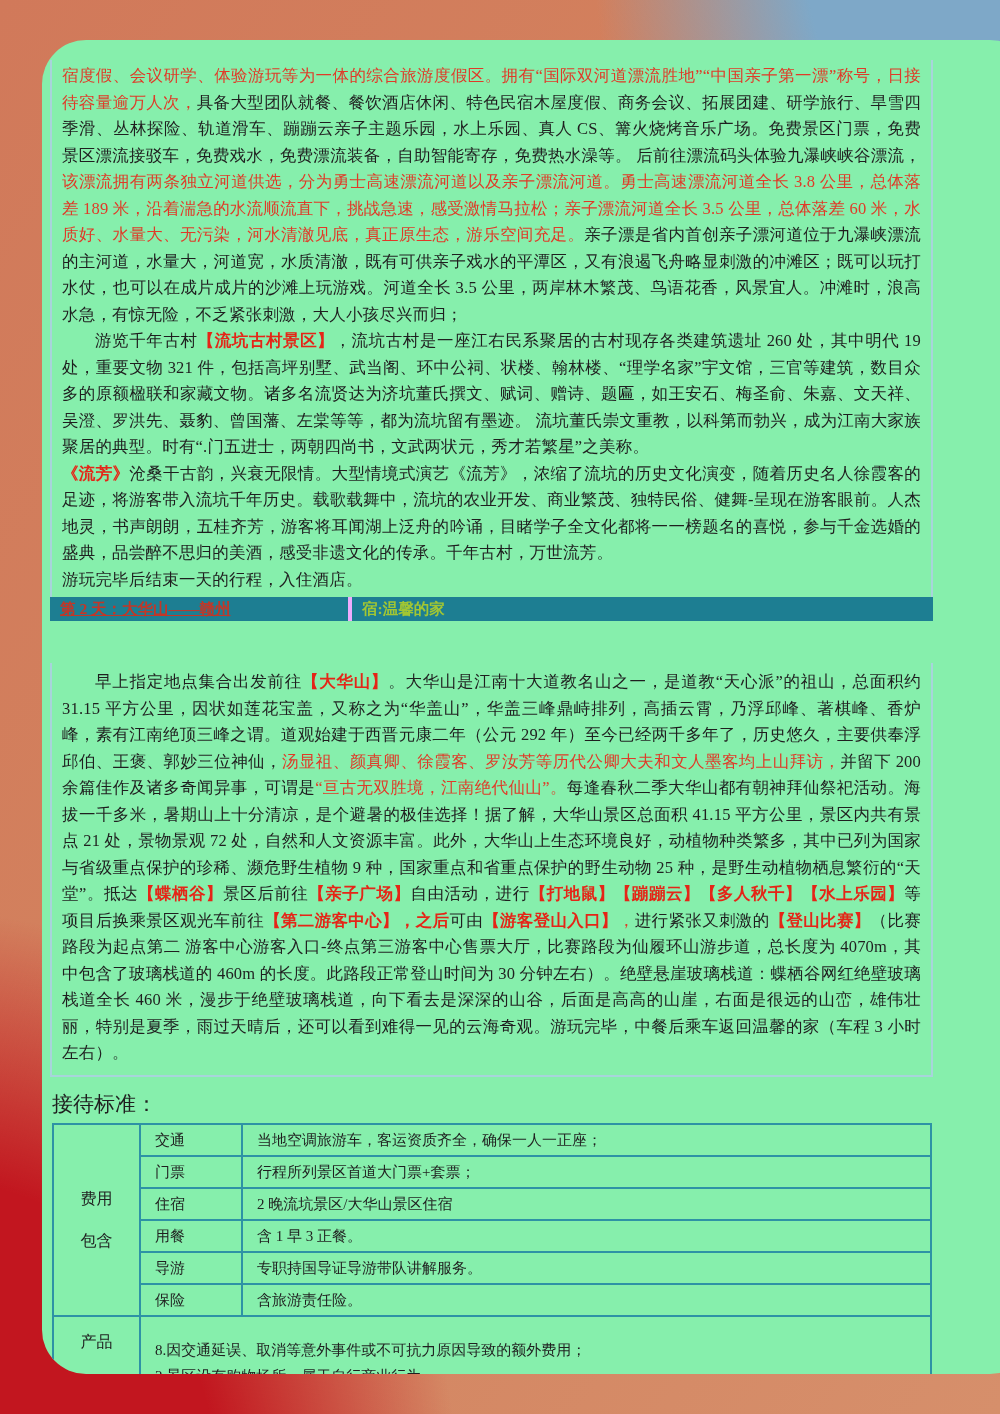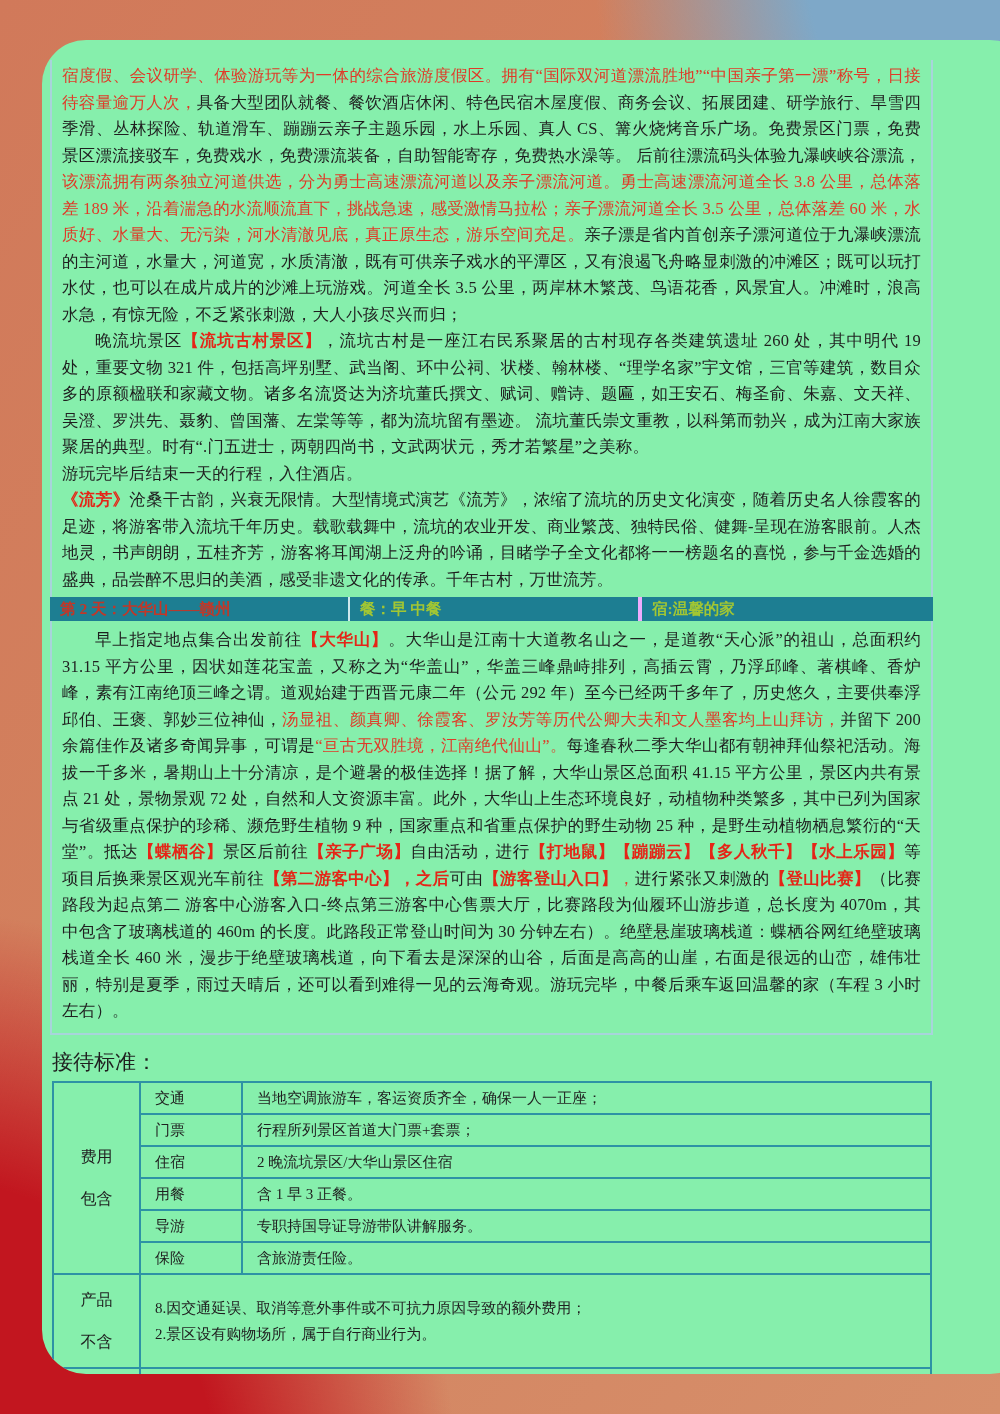--- a/index.html
+++ b/index.html
@@ -14,39 +14,39 @@
   .card{
     position:absolute;left:42px;top:40px;width:992px;height:1334px;
     background:#86efac;border-radius:44px;overflow:hidden;
     box-sizing:border-box;padding:20px 0 0 8px;
   }
   .frame{
     width:883px;box-sizing:border-box;
     border-left:2px solid #a8d4db;border-right:2px solid #a8d4db;
   }
   .sec1{padding:3px 10px 4px 10px;}
-  .sec2{padding:6px 10px 8px 10px;border-bottom:2px solid #a8d4db;}
+  .sec2{padding:6px 10px 8px 10px;border-bottom:2px solid #a8d4db;margin-top:42px;}
   .para{
     margin:0;font-size:16.5px;line-height:26.5px;text-align:justify;
     color:#1f1f1f;letter-spacing:0.2px;
   }
   .indent{text-indent:2em;}
   .run-black{color:#1f1f1f;}
   .run-red{color:#e03a28;}
   .run-redbold{color:#e52517;font-weight:bold;}
   .daybar{
     display:flex;width:883px;height:24px;background:#1d7e92;
     box-sizing:border-box;align-items:stretch;
     font-size:15.5px;font-weight:bold;
   }
   .daybar .cell{box-sizing:border-box;padding-left:10px;line-height:24px;overflow:hidden;white-space:nowrap;}
   .daybar .c1{width:298px;}
   .daybar .c2{width:290px;border-left:2px solid #cfe8ec;}
   .daybar .c3{flex:1;border-left:4px solid #f0abfc;}
-  .daytxt{color:#c23728;}
+  .daytxt{color:#c23728;text-decoration:underline;}
   .greentxt{color:#a2c633;}
   .standards-label{
     margin:16px 0 8px 2px;font-size:21px;color:#1f1f1f;height:22px;line-height:22px;
   }
   table.standards{
     border-collapse:collapse;margin-left:2px;width:880px;
     font-size:15px;color:#1f1f1f;table-layout:fixed;
   }
   table.standards td{border:2px solid #2e92a5;box-sizing:border-box;}
   td.lbl{
@@ -59,31 +59,28 @@
   .mline{line-height:26px;text-align:justify;}
 </style>
 </head>
 <body>
 
 <div class="page">
   <div class="card">
 
     <div class="frame sec1">
         <p class="para"><span class="run-red">宿度假、会议研学、体验游玩等为一体的综合旅游度假区。拥有“国际双河道漂流胜地”“中国亲子第一漂”称号，日接待容量逾万人次，</span><span class="run-black">具备大型团队就餐、餐饮酒店休闲、特色民宿木屋度假、商务会议、拓展团建、研学旅行、旱雪四季滑、丛林探险、轨道滑车、蹦蹦云亲子主题乐园，水上乐园、真人 CS、篝火烧烤音乐广场。免费景区门票，免费景区漂流接驳车，免费戏水，免费漂流装备，自助智能寄存，免费热水澡等。 后前往漂流码头体验九瀑峡峡谷漂流，</span><span class="run-red">该漂流拥有两条独立河道供选，分为勇士高速漂流河道以及亲子漂流河道。勇士高速漂流河道全长 3.8 公里，总体落差 189 米，沿着湍急的水流顺流直下，挑战急速，感受激情马拉松；亲子漂流河道全长 3.5 公里，总体落差 60 米，水质好、水量大、无污染，河水清澈见底，真正原生态，游乐空间充足。</span><span class="run-black">亲子漂是省内首创亲子漂河道位于九瀑峡漂流的主河道，水量大，河道宽，水质清澈，既有可供亲子戏水的平潭区，又有浪遏飞舟略显刺激的冲滩区；既可以玩打水仗，也可以在成片成片的沙滩上玩游戏。河道全长 3.5 公里，两岸林木繁茂、鸟语花香，风景宜人。冲滩时，浪高水急，有惊无险，不乏紧张刺激，大人小孩尽兴而归；</span></p>
-        <p class="para indent"><span class="run-black">晚流坑景区</span><span class="run-redbold">【流坑古村景区】</span><span class="run-black">，流坑古村是一座江右民系聚居的古村现存各类建筑遗址 260 处，其中明代 19 处，重要文物 321 件，包括高坪别墅、武当阁、环中公祠、状楼、翰林楼、“理学名家”宇文馆，三官等建筑，数目众多的原额楹联和家藏文物。诸多名流贤达为济坑董氏撰文、赋词、赠诗、题匾，如王安石、梅圣俞、朱嘉、文天祥、吴澄、罗洪先、聂豹、曾国藩、左棠等等，都为流坑留有墨迹。 流坑董氏崇文重教，以科第而勃兴，成为江南大家族聚居的典型。时有“.门五进士，两朝四尚书，文武两状元，秀才若繁星”之美称。</span></p>
+        <p class="para indent"><span class="run-black">游览千年古村</span><span class="run-redbold">【流坑古村景区】</span><span class="run-black">，流坑古村是一座江右民系聚居的古村现存各类建筑遗址 260 处，其中明代 19 处，重要文物 321 件，包括高坪别墅、武当阁、环中公祠、状楼、翰林楼、“理学名家”宇文馆，三官等建筑，数目众多的原额楹联和家藏文物。诸多名流贤达为济坑董氏撰文、赋词、赠诗、题匾，如王安石、梅圣俞、朱嘉、文天祥、吴澄、罗洪先、聂豹、曾国藩、左棠等等，都为流坑留有墨迹。 流坑董氏崇文重教，以科第而勃兴，成为江南大家族聚居的典型。时有“.门五进士，两朝四尚书，文武两状元，秀才若繁星”之美称。</span></p>
+        <p class="para"><span class="run-redbold">《流芳》</span><span class="run-black">沧桑干古韵，兴衰无限情。大型情境式演艺《流芳》，浓缩了流坑的历史文化演变，随着历史名人徐霞客的足迹，将游客带入流坑千年历史。载歌载舞中，流坑的农业开发、商业繁茂、独特民俗、健舞-呈现在游客眼前。人杰地灵，书声朗朗，五桂齐芳，游客将耳闻湖上泛舟的吟诵，目睹学子全文化都将一一榜题名的喜悦，参与千金选婚的盛典，品尝醉不思归的美酒，感受非遗文化的传承。千年古村，万世流芳。</span></p>
         <p class="para"><span class="run-black">游玩完毕后结束一天的行程，入住酒店。</span></p>
-        <p class="para"><span class="run-redbold">《流芳》</span><span class="run-black">沧桑干古韵，兴衰无限情。大型情境式演艺《流芳》，浓缩了流坑的历史文化演变，随着历史名人徐霞客的足迹，将游客带入流坑千年历史。载歌载舞中，流坑的农业开发、商业繁茂、独特民俗、健舞-呈现在游客眼前。人杰地灵，书声朗朗，五桂齐芳，游客将耳闻湖上泛舟的吟诵，目睹学子全文化都将一一榜题名的喜悦，参与千金选婚的盛典，品尝醉不思归的美酒，感受非遗文化的传承。千年古村，万世流芳。</span></p>
       </div>
 
     <div class="daybar">
       <div class="cell c1">
         <span class="daytxt">第 2 天：大华山——赣州</span>
-      </div>
-      <div class="cell c2">
-        <span class="greentxt">餐：早 中餐</span>
       </div>
       <div class="cell c3">
         <span class="greentxt">宿:温馨的家</span>
       </div>
     </div>
 
     <div class="frame sec2">
         <p class="para indent"><span class="run-black">早上指定地点集合出发前往</span><span class="run-redbold">【大华山】</span><span class="run-black">。大华山是江南十大道教名山之一，是道教“天心派”的祖山，总面积约 31.15 平方公里，因状如莲花宝盖，又称之为“华盖山”，华盖三峰鼎峙排列，高插云霄，乃浮邱峰、著棋峰、香炉峰，素有江南绝顶三峰之谓。道观始建于西晋元康二年（公元 292 年）至今已经两千多年了，历史悠久，主要供奉浮邱伯、王褒、郭妙三位神仙，</span><span class="run-red">汤显祖、颜真卿、徐霞客、罗汝芳等历代公卿大夫和文人墨客均上山拜访，</span><span class="run-black">并留下 200 余篇佳作及诸多奇闻异事，可谓是</span><span class="run-red">“亘古无双胜境，江南绝代仙山”。</span><span class="run-black">每逢春秋二季大华山都有朝神拜仙祭祀活动。海拔一千多米，暑期山上十分清凉，是个避暑的极佳选择！据了解，大华山景区总面积 41.15 平方公里，景区内共有景点 21 处，景物景观 72 处，自然和人文资源丰富。此外，大华山上生态环境良好，动植物种类繁多，其中已列为国家与省级重点保护的珍稀、濒危野生植物 9 种，国家重点和省重点保护的野生动物 25 种，是野生动植物栖息繁衍的“天堂”。抵达</span><span class="run-redbold">【蝶栖谷】</span><span class="run-black">景区后前往</span><span class="run-redbold">【亲子广场】</span><span class="run-black">自由活动，进行</span><span class="run-redbold">【打地鼠】【蹦蹦云】【多人秋千】【水上乐园】</span><span class="run-black">等项目后换乘景区观光车前往</span><span class="run-redbold">【第二游客中心】，之后</span><span class="run-black">可由</span><span class="run-redbold">【游客登山入口】</span><span class="run-red">，</span><span class="run-black">进行紧张又刺激的</span><span class="run-redbold">【登山比赛】</span><span class="run-black">（比赛路段为起点第二 游客中心游客入口-终点第三游客中心售票大厅，比赛路段为仙履环山游步道，总长度为 4070m，其中包含了玻璃栈道的 460m 的长度。此路段正常登山时间为 30 分钟左右）。绝壁悬崖玻璃栈道：蝶栖谷网红绝壁玻璃栈道全长 460 米，漫步于绝壁玻璃栈道，向下看去是深深的山谷，后面是高高的山崖，右面是很远的山峦，雄伟壮丽，特别是夏季，雨过天晴后，还可以看到难得一见的云海奇观。游玩完毕，中餐后乘车返回温馨的家（车程 3 小时左右）。</span></p>
       </div>
 

